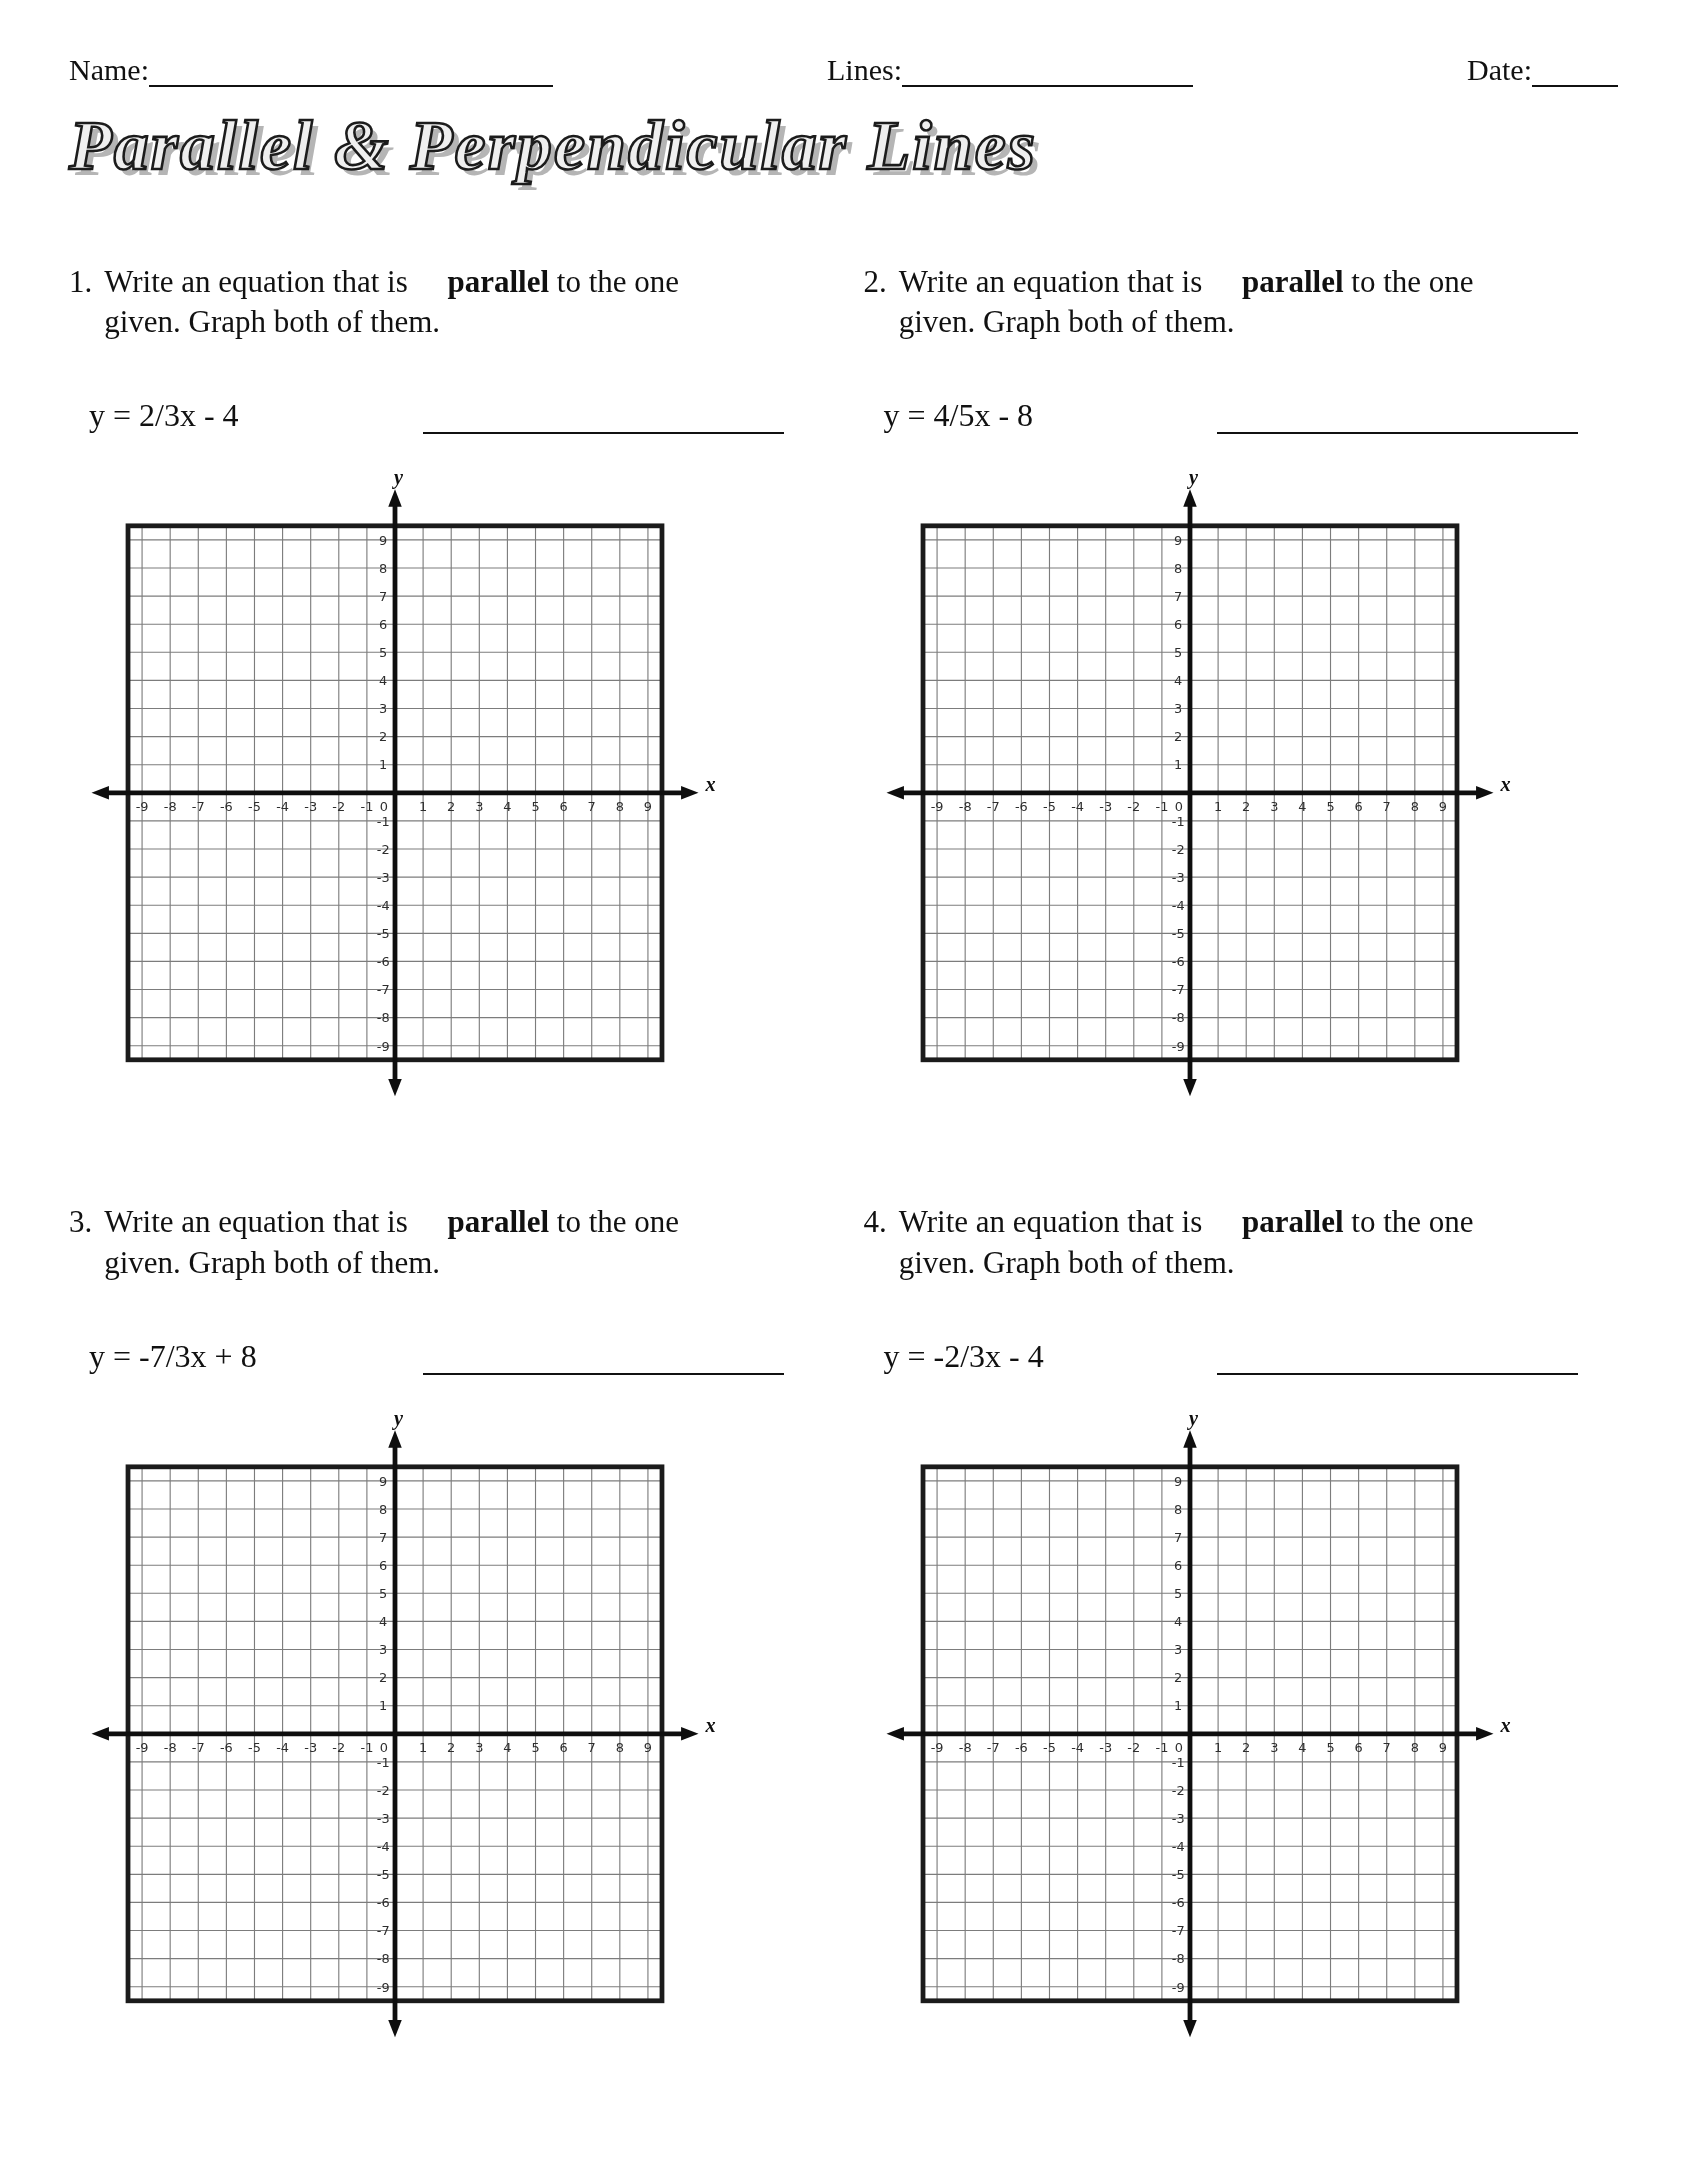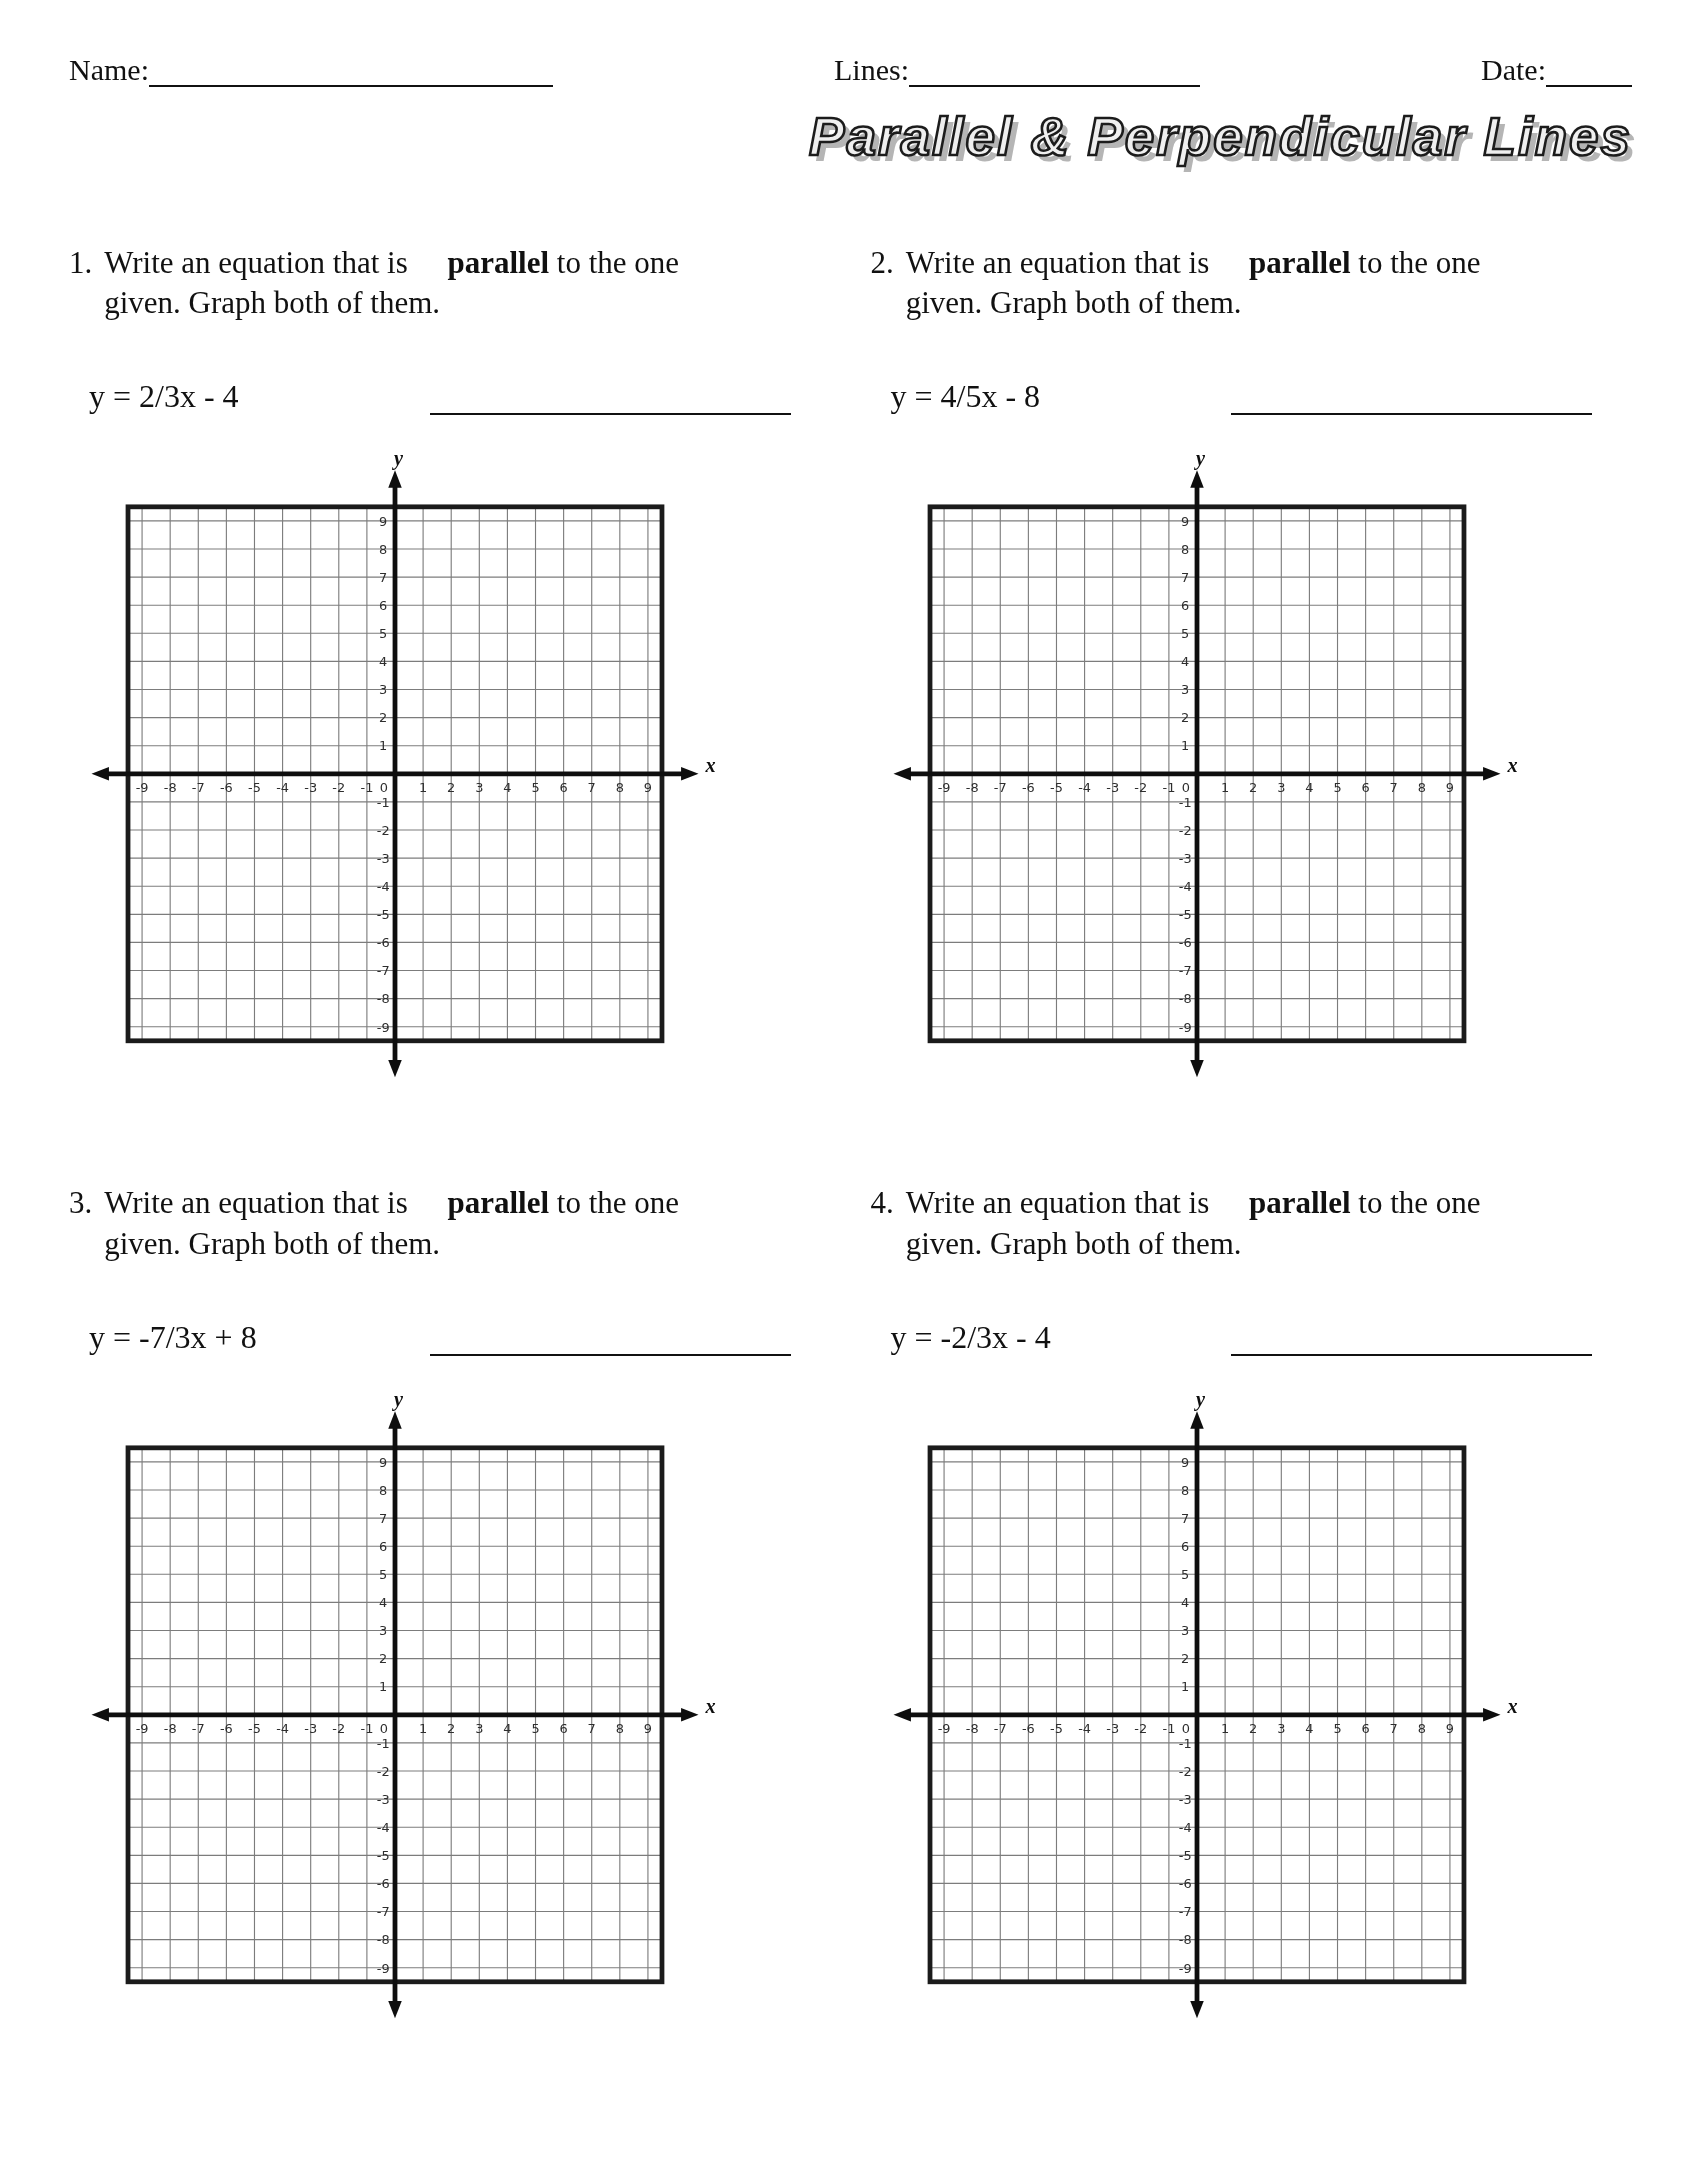--- a/index.html
+++ b/index.html
@@ -2,41 +2,41 @@
 <html style="font-size:10.6px"><head>
 <meta charset="utf-8">
 <style>
   html,body{margin:0;padding:0;background:#ffffff;}
   body{
     width:1687px;height:2183px;
     font-family:"Liberation Serif",serif;
     color:#111;
     overflow:hidden;
   }
-  .page{box-sizing:border-box;width:1687px;height:2183px;padding:53px 55px 0 69px;}
+  .page{box-sizing:border-box;width:1687px;height:2183px;padding:53px 69px 0 69px;}
 
   
   .header-row{
     display:flex;align-items:flex-end;justify-content:space-between;
     font-size:30px;
   }
   .field{white-space:nowrap;display:flex;align-items:flex-end;}
   .blank{display:inline-block;border-bottom:2px solid #111;height:1.05em;}
   .name-blank{width:404px;}
   .date-blank{width:291px;}
   .class-blank{width:86px;}
 
   
   .title{
     margin:18.5px 0 0 0;
-    text-align:right;
-    font-family:Liberation Sans, sans-serif;
+    text-align:left;
+    font-family:Liberation Serif, serif;
     font-style:italic;
     font-weight:bold;
-    font-size:53px;
+    font-size:70px;
     letter-spacing:2px;
     color:#efefef;
     -webkit-text-stroke:2.6px #1c1c1c;
     text-shadow:6px 6px 0 #b5b5b5;
   }
 
   
   .problems{
     display:grid;
     grid-template-columns:1fr 1fr;

